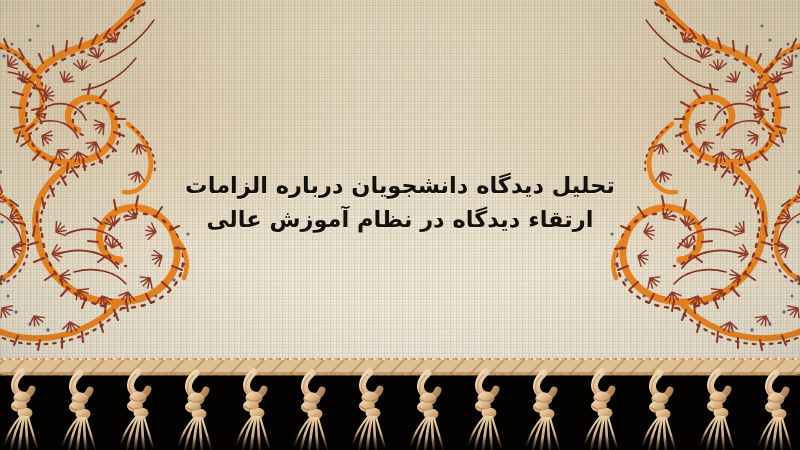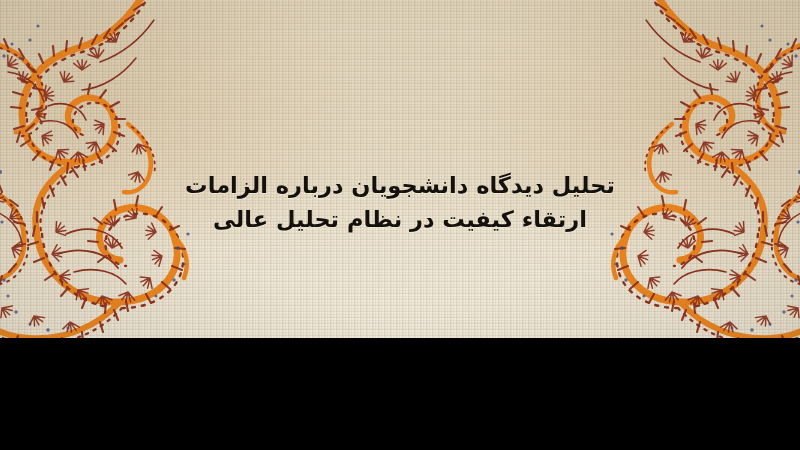--- a/index.html
+++ b/index.html
@@ -8,21 +8,21 @@
     padding: 0;
     background: #000;
   }
   body {
     font-family: "DejaVu Sans", sans-serif;
   }
 
   .stage {
     position: relative;
     width: 800px;
-    height: 338px;
+    height: 450px;
     overflow: hidden;
     background: #060402;
   }
 
   
   .fabric {
     position: absolute;
     left: 0;
     top: 0;
     width: 800px;
@@ -438,21 +438,21 @@
           <circle cx="178" cy="300" r="1.5"></circle>
         </g>
       </svg>
     </div>
 
     <div class="vignette"></div>
   </div>
 
   <div class="title-block">
     <div class="title-line">تحلیل دیدگاه دانشجویان درباره الزامات</div>
-    <div class="title-line">ارتقاء کیفیت در نظام تحلیل عالی</div>
+    <div class="title-line">ارتقاء دیدگاه در نظام آموزش عالی</div>
   </div>
 
   <div class="blackout"></div>
   <div class="cord"></div>
 
   <div class="fringe">
     <svg viewBox="0 0 800 90" xmlns="http://www.w3.org/2000/svg">
       <defs>
         <linearGradient id="knot" x1="0" y1="0" x2="1" y2="1">
           <stop offset="0%" stop-color="#f6e6c8"></stop>

